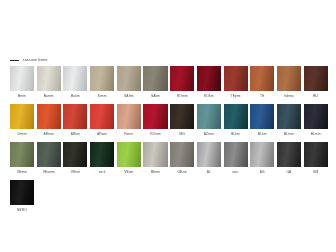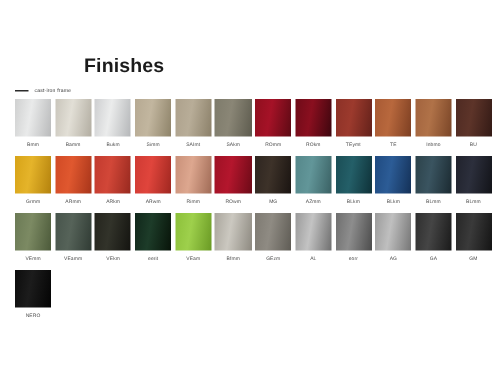--- a/index.html
+++ b/index.html
@@ -83,21 +83,20 @@
     letter-spacing: 0.08px;
     white-space: nowrap;
     text-align: center;
   }
 </style>
 </head>
 <body>
 
 <div class="page">
 
-  <div class="title">Finishes</div>
 
   <div class="legend">
     <span class="legend-line"></span>
     <span class="legend-label">cast-iron frame</span>
   </div>
 
   <div class="grid">
       <div class="row">
         <div class="cell">
           <div class="swatch" style="background: linear-gradient(100deg, rgb(207, 208, 208) 0%, rgb(233, 234, 234) 42%, rgb(185, 186, 187) 100%);"></div>

